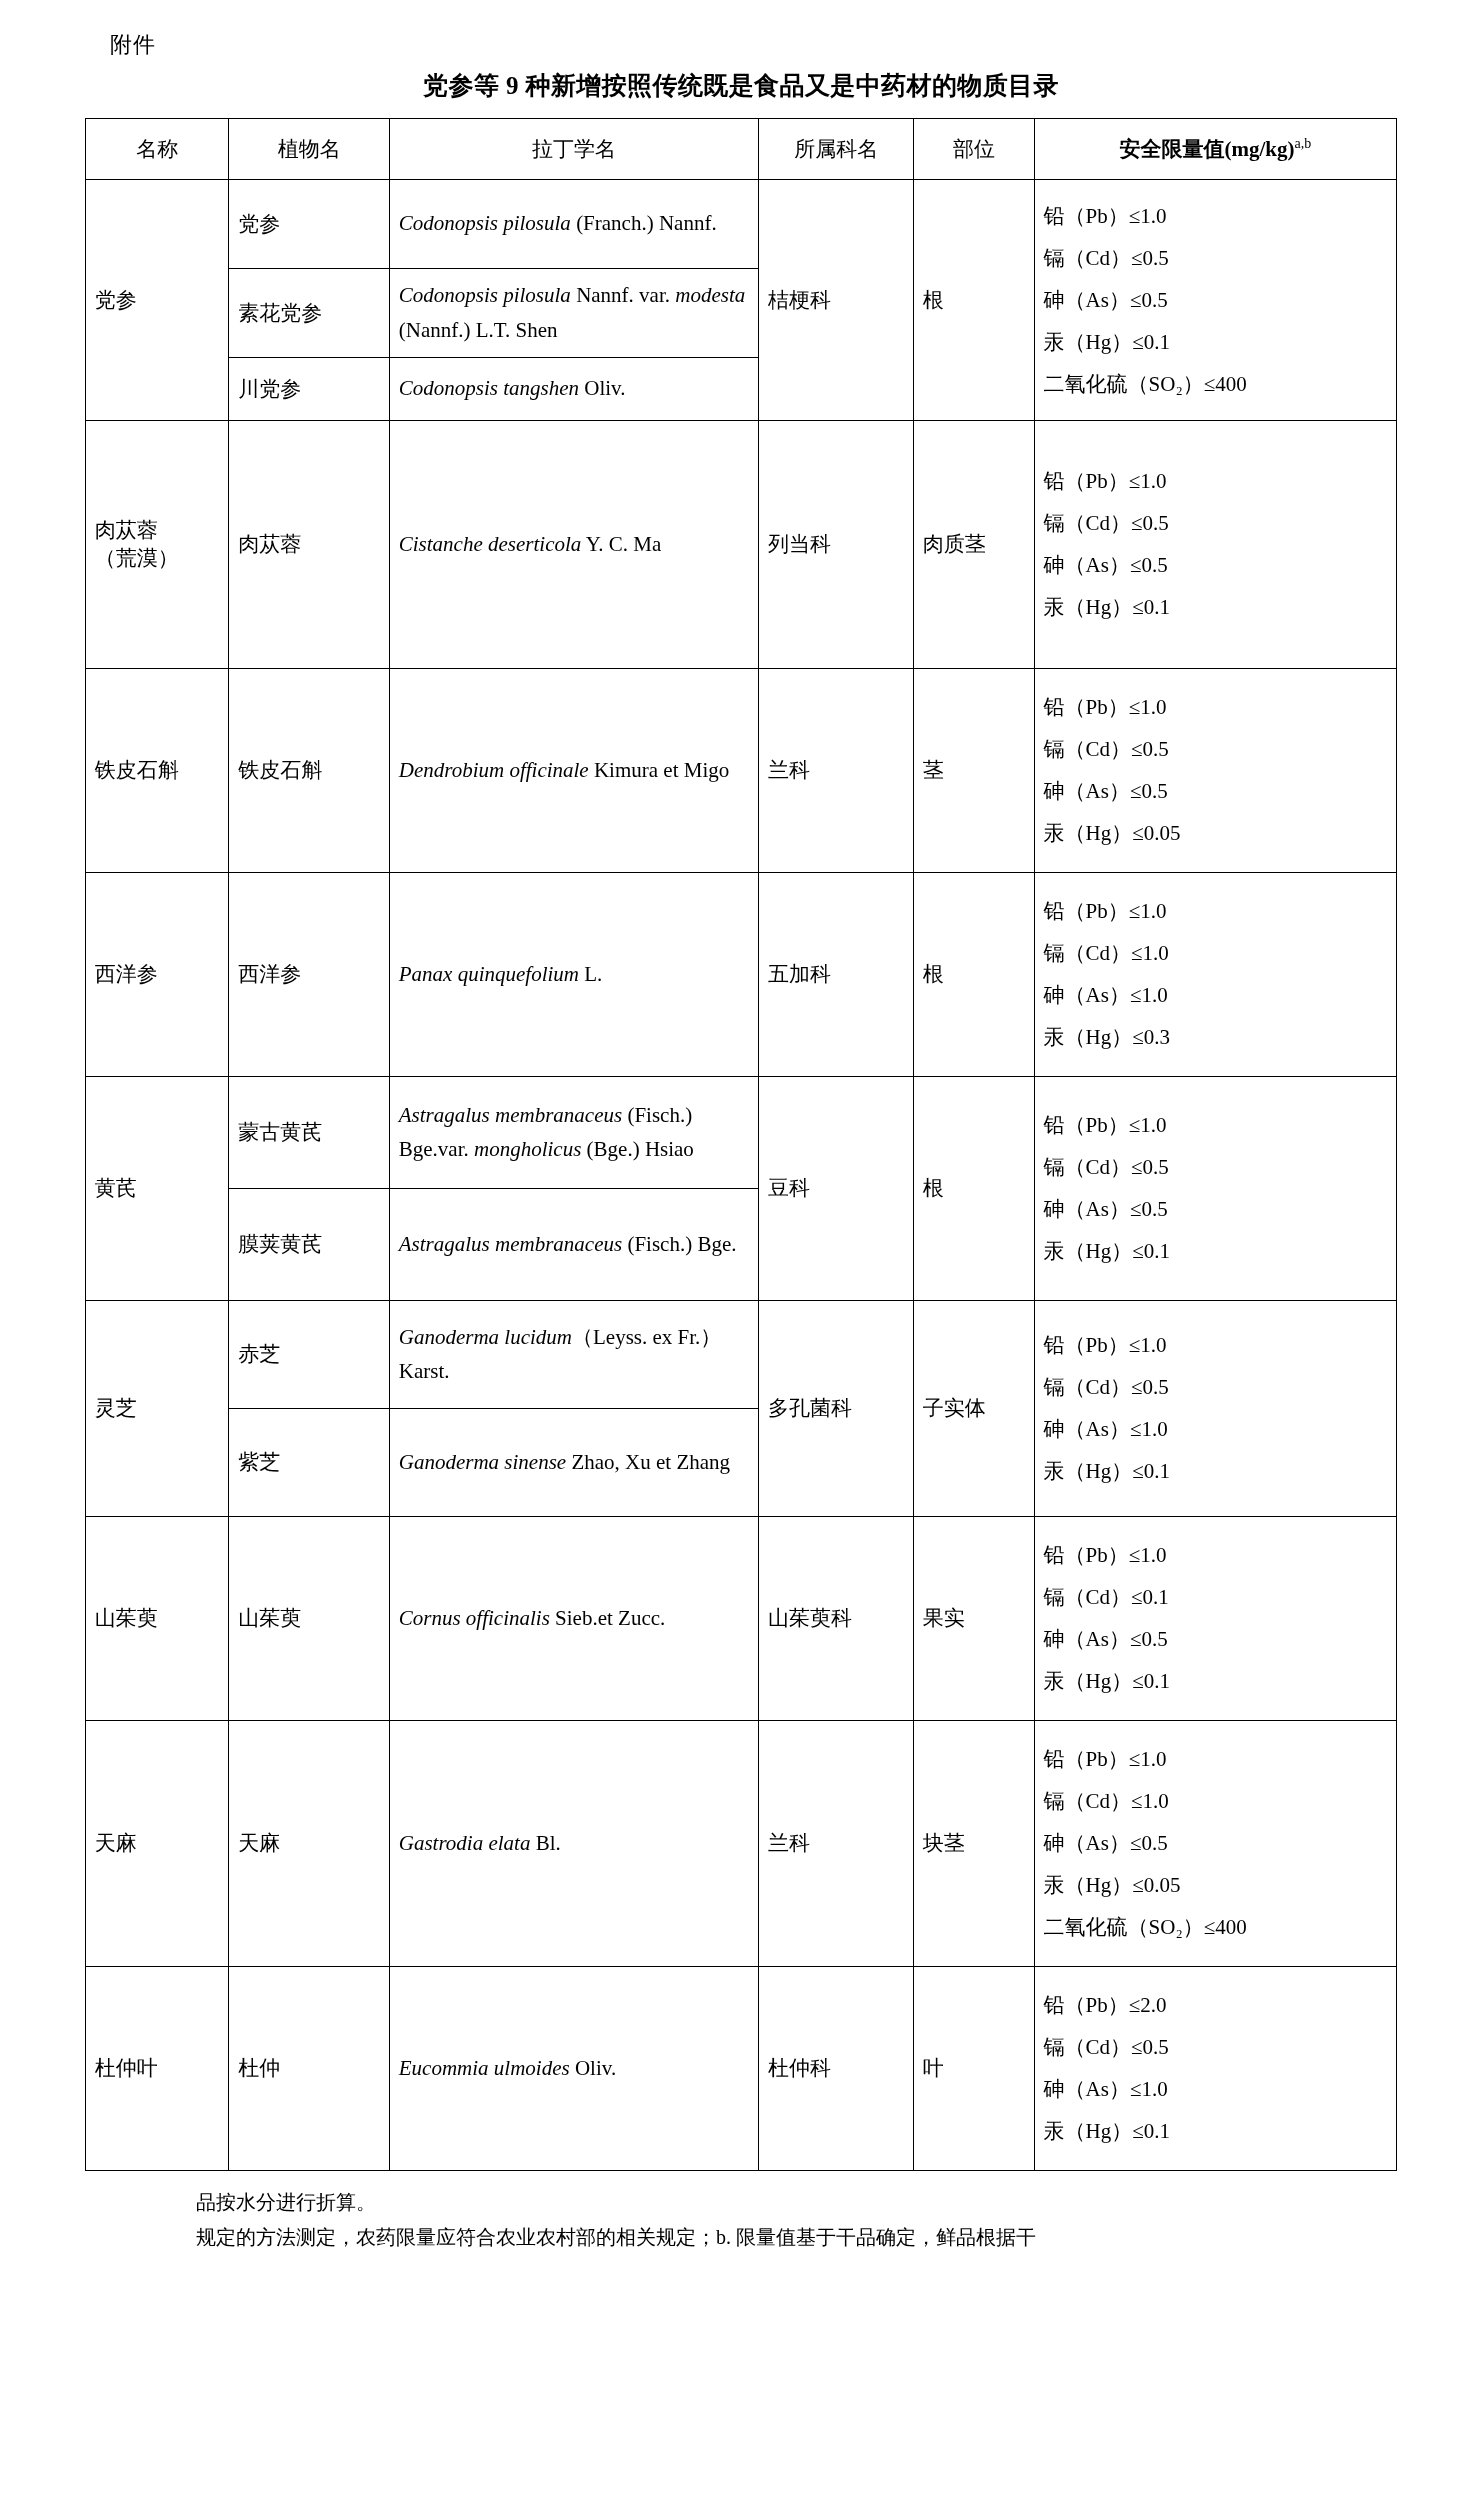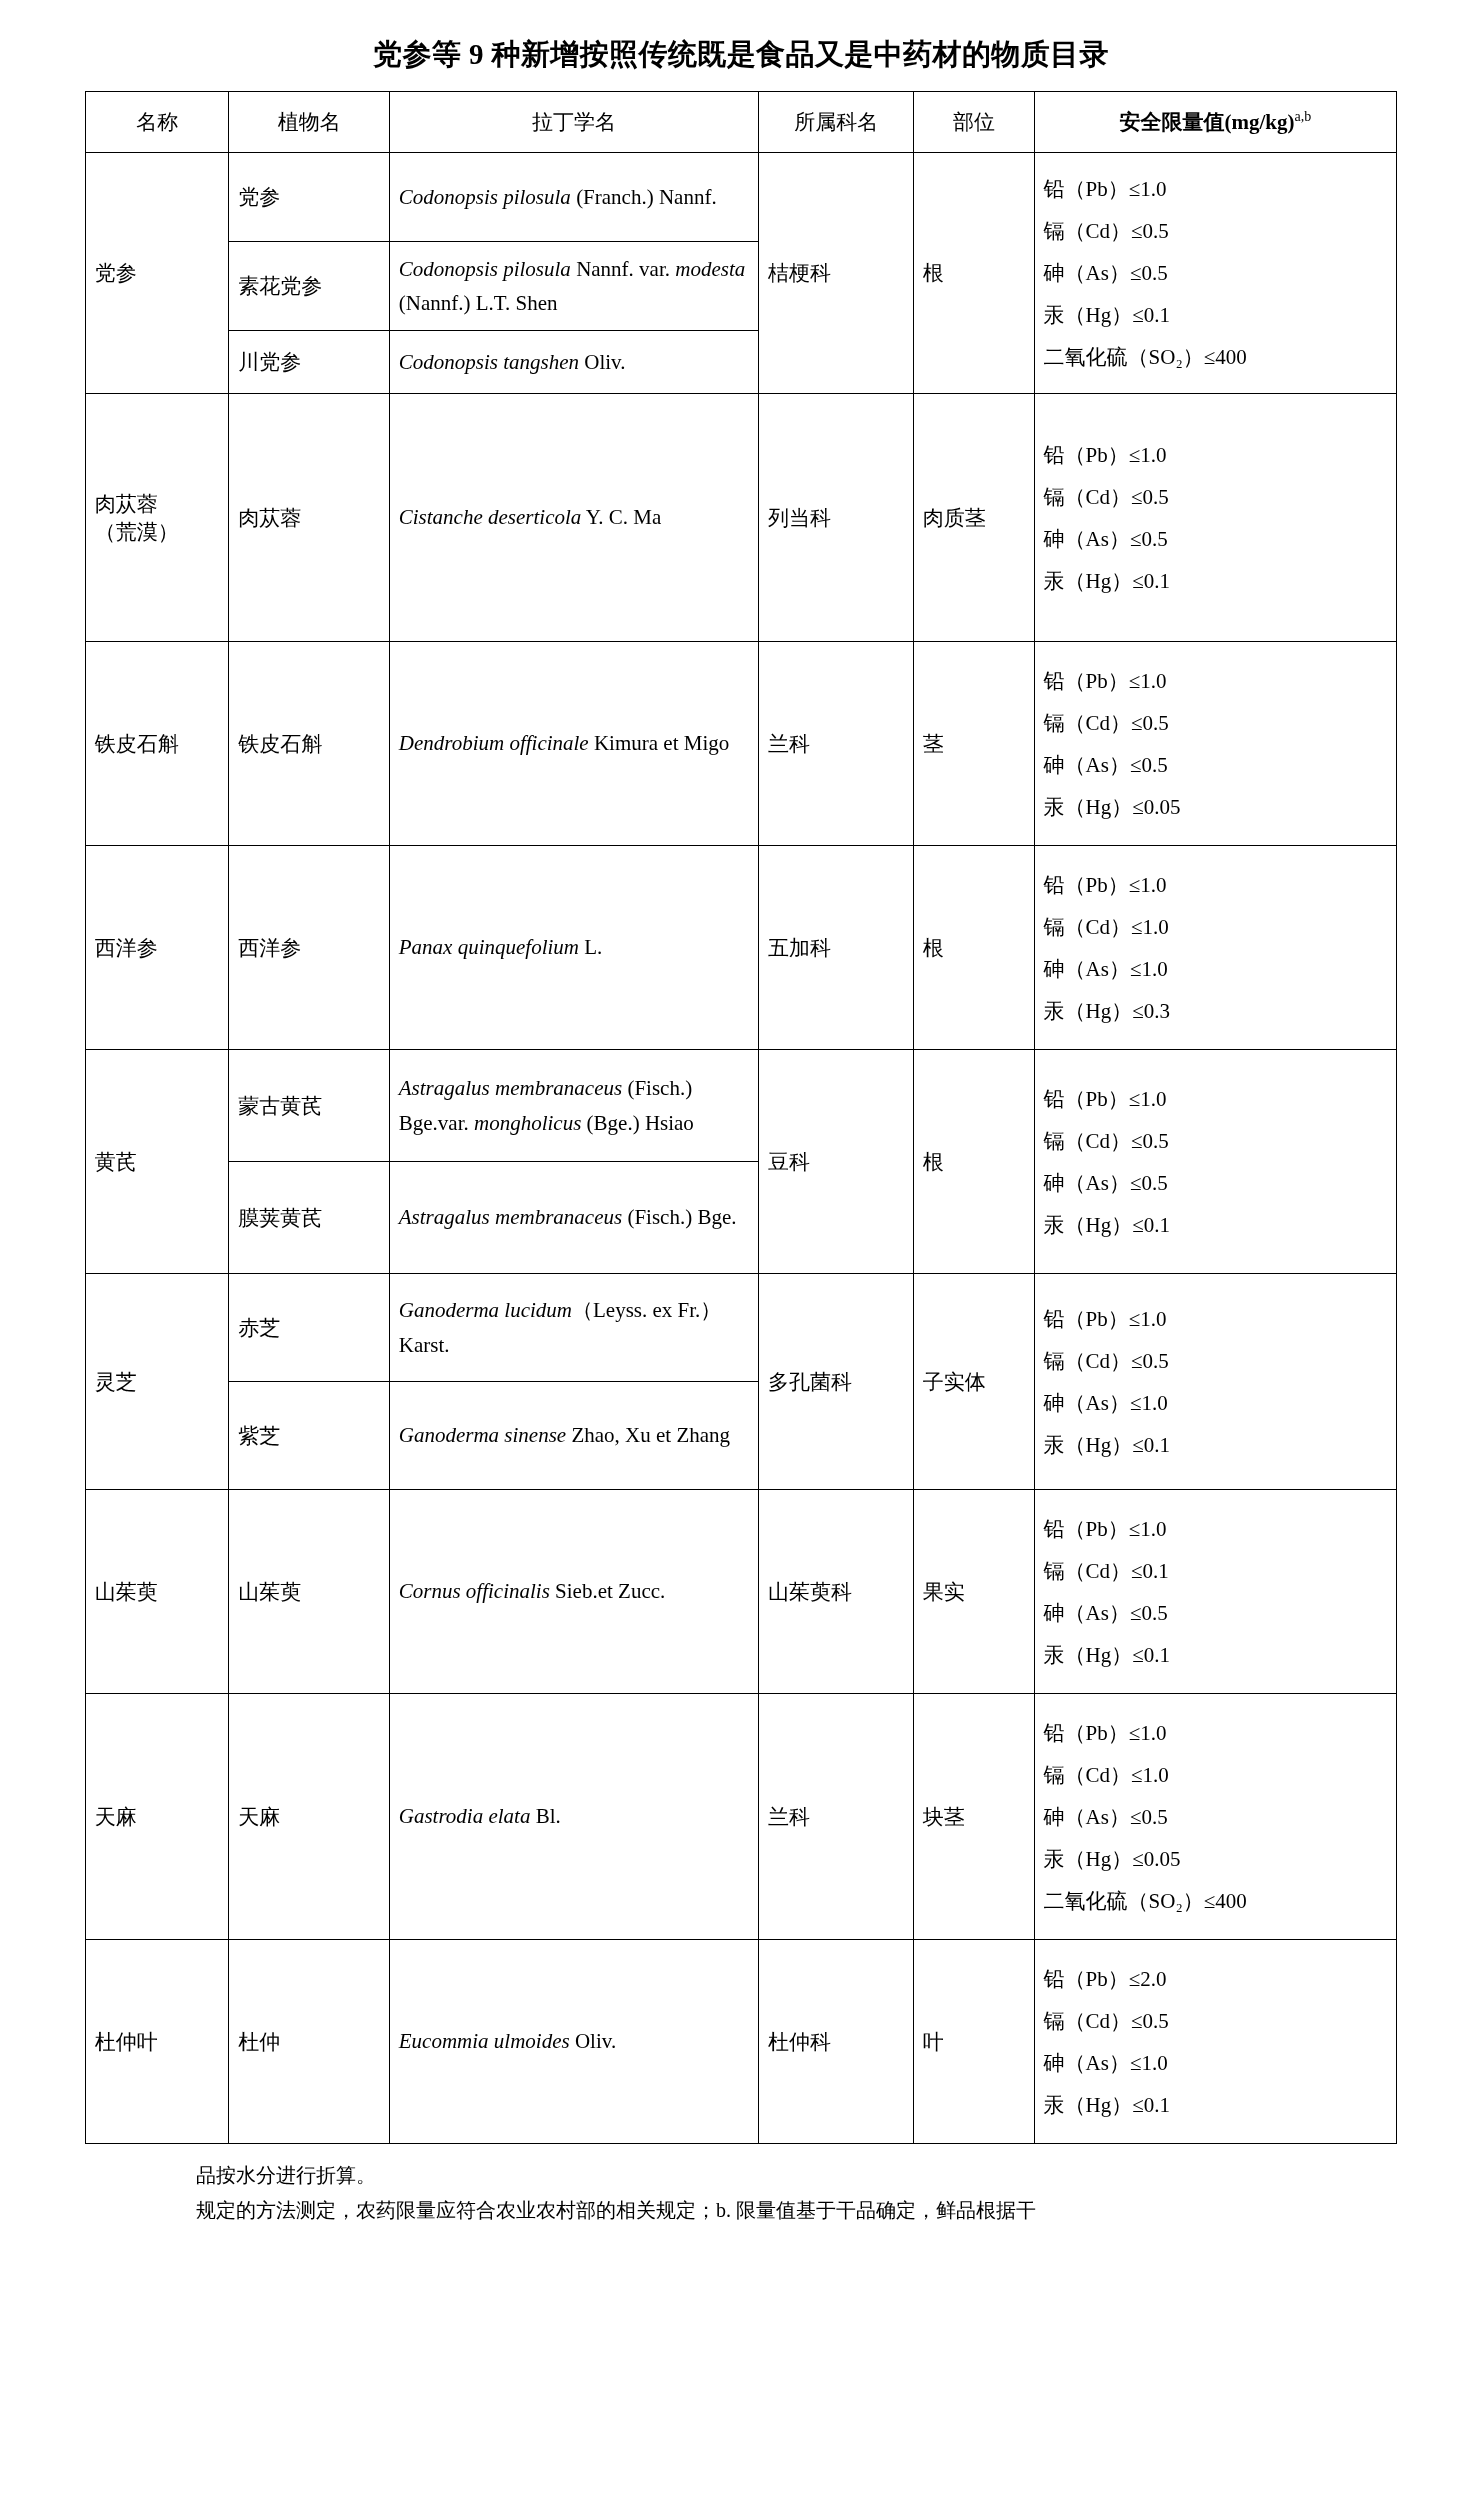--- a/index.html
+++ b/index.html
@@ -19,21 +19,21 @@
   }
   .attachment-label {
     font-family: "Liberation Sans", sans-serif;
     font-size: 22px;
     margin-left: 25px;
     margin-bottom: 8.8px;
     letter-spacing: 0.9px;
   }
   .doc-title {
     text-align: center;
-    font-size: 29px;
+    font-size: 25px;
     font-weight: bold;
     margin: 5.3px 0 16px 0;
     letter-spacing: 0.4px;
   }
   table.catalog {
     border-collapse: collapse;
     width: 100%;
     table-layout: fixed;
   }
   table.catalog td, table.catalog th {
@@ -91,20 +91,21 @@
     text-indent: 0;
     padding-left: 42px;
   }
   .hdr-limit { letter-spacing: 0px; }
 </style>
 </head>
 <body>
 
 <div class="page">
 
+  <div class="attachment-label">附件</div>
 
   <div class="doc-title">党参等 9 种新增按照传统既是食品又是中药材的物质目录</div>
 
   <table class="catalog">
     <colgroup>
       <col class="c-name">
         <col class="c-plant">
         <col class="c-latin">
         <col class="c-family">
         <col class="c-part">

